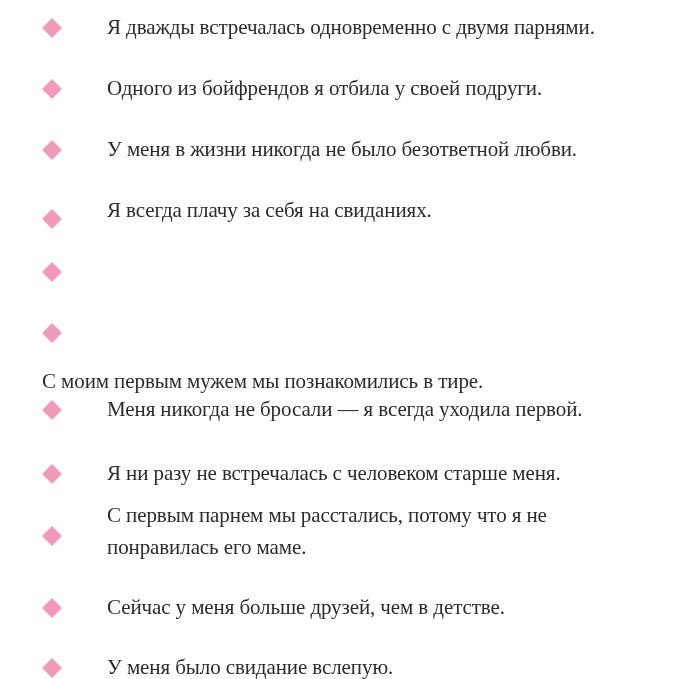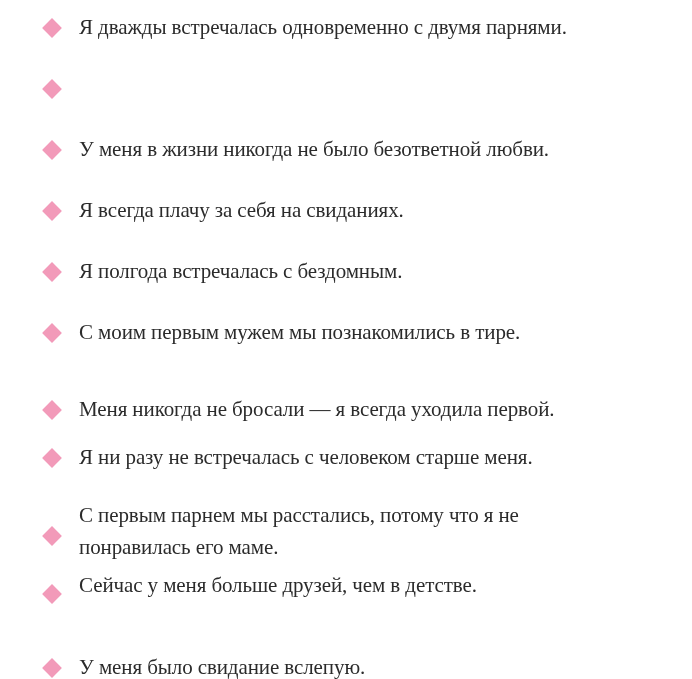--- a/index.html
+++ b/index.html
@@ -21,20 +21,21 @@
       margin: 0;
       padding: 0;
       list-style: none;
     }
     .item {
       position: absolute;
       left: 42px;
       width: 600px;
       display: flex;
       align-items: flex-start;
+      gap: 28px;
     }
     .bullet {
       flex: 0 0 auto;
       width: 14px;
       height: 14px;
       margin-top: 7px;
       margin-left: 3px;
       margin-right: 20px;
       background: #f29ab9;
       transform: rotate(45deg);
@@ -51,50 +52,50 @@
 </head>
 <body>
 
 <ul class="list">
   <li class="item" style="top:14px;">
     <span class="bullet" style="background: rgb(242, 154, 185);"></span>
     <span class="text">Я дважды встречалась одновременно с двумя парнями.</span>
   </li>
   <li class="item" style="top:75px;">
     <span class="bullet" style="background: rgb(242, 154, 185);"></span>
+    <span class="text">Одного из бойфрендов я отбила у своей подруги.</span>
   </li>
   <li class="item" style="top:136px;text-align:right;">
     <span class="bullet" style="background: rgb(242, 154, 185);"></span>
     <span class="text">У меня в жизни никогда не было безответной любви.</span>
   </li>
-  <li class="item" style="top:197px;">
+  <li class="item" style="top:197px;align-items:flex-end;">
     <span class="bullet" style="background: rgb(242, 154, 185);"></span>
     <span class="text">Я всегда плачу за себя на свиданиях.</span>
   </li>
   <li class="item" style="top:258px;">
     <span class="bullet" style="background: rgb(242, 154, 185);"></span>
-    <span class="text">Я полгода встречалась с бездомным.</span>
   </li>
-  <li class="item" style="top:319px;">
+  <li class="item" style="top:319px;flex-direction:column;">
     <span class="bullet" style="background: rgb(242, 154, 185);"></span>
     <span class="text">С моим первым мужем мы познакомились в тире.</span>
   </li>
   <li class="item" style="top:396px;">
     <span class="bullet" style="background: rgb(242, 154, 185);"></span>
     <span class="text">Меня никогда не бросали — я всегда уходила первой.</span>
   </li>
-  <li class="item" style="top:444px;">
+  <li class="item" style="top:460px;">
     <span class="bullet" style="background: rgb(242, 154, 185);"></span>
     <span class="text">Я ни разу не встречалась с человеком старше меня.</span>
   </li>
   <li class="item" style="top:502px;width:520px;align-items:center;">
     <span class="bullet" style="background: rgb(242, 154, 185);"></span>
     <span class="text">С первым парнем мы расстались, потому что я не понравилась его маме.</span>
   </li>
-  <li class="item" style="top:572px;align-items:flex-end;">
+  <li class="item" style="top:594px;">
     <span class="bullet" style="background: rgb(242, 154, 185);"></span>
     <span class="text">Сейчас у меня больше друзей, чем в детстве.</span>
   </li>
   <li class="item" style="top:654px;">
     <span class="bullet" style="background: rgb(242, 154, 185);"></span>
     <span class="text">У меня было свидание вслепую.</span>
   </li>
 </ul>
 
 </body></html>

